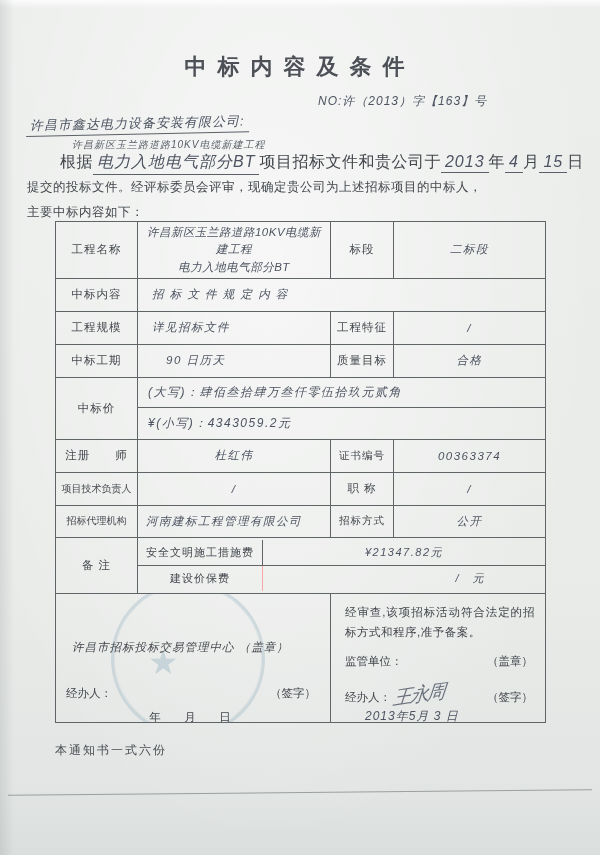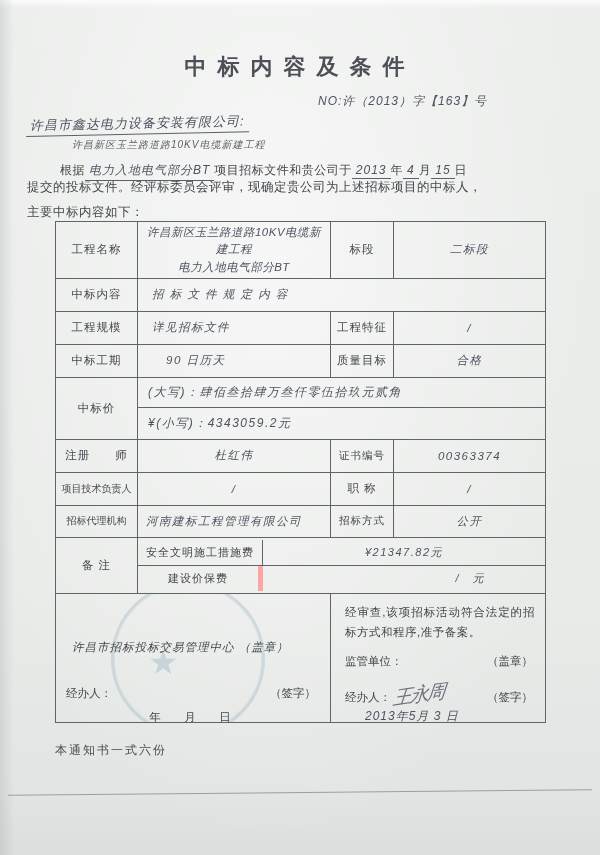--- a/index.html
+++ b/index.html
@@ -19,40 +19,40 @@
     background:#9aa09e;transform:rotate(-0.55deg);}
   .abs{position:absolute;}
   .title{left:0;top:52px;width:600px;text-align:center;
     font-size:22px;font-weight:bold;letter-spacing:11px;color:#4e5058;}
   .no-line{left:318px;top:93px;font-size:12px;color:#565b63;letter-spacing:1px;}
   .hand{font-style:italic;color:#4d5360;letter-spacing:1px;}
   .hand-big{font-size:13px;}
   .u{border-bottom:1px solid #5b6066;padding:0 4px 1px 4px;display:inline-block;}
   .addressee{left:26px;top:117px;font-size:13px;transform:rotate(-1.2deg);transform-origin:left;}
   .inserted{left:72px;top:138px;font-size:10px;color:#5a6068;}
-  .intro1{left:60px;top:152px;font-size:12px;letter-spacing:.5px;margin-top:10px;}
+  .intro1{left:60px;top:152px;font-size:16px;letter-spacing:.5px;}
   .intro2{left:27px;top:179px;font-size:12.5px;letter-spacing:.5px;}
   .intro3{left:27px;top:204px;font-size:12.5px;letter-spacing:.5px;}
   table.main{position:absolute;left:55px;top:221px;width:490px;
     border-collapse:collapse;table-layout:fixed;}
   table.main td{border:1px solid #5f6467;padding:2px 5px;font-size:11.5px;
     vertical-align:middle;overflow:hidden;}
   td.lbl{text-align:center;letter-spacing:1px;color:#45494e;background:transparent;}
   td.val{text-align:center;}
   .hand-cell{font-style:italic;color:#4d5360;font-size:12px;letter-spacing:1.5px;}
   .two-line{font-size:10.5px;line-height:1.5;letter-spacing:.5px;text-align:left;}
   .price-cell{padding:0!important;}
   .price-top{border-bottom:1px solid #5f6467;padding:6px 10px;text-align:left;}
   .price-bot{padding:7px 10px;text-align:left;}
   .remark-cell{padding:0!important;}
   .remark-grid{display:grid;grid-template-columns:125px 1fr;}
   .remark-grid > div{padding:5px 8px;font-size:11px;}
   .rg-l1{border-bottom:1px solid #5f6467;border-right:1px solid #5f6467;text-align:center;letter-spacing:1px;}
   .rg-v1{border-bottom:1px solid #5f6467;text-align:center;}
-  .rg-l2{border-right:5px solid #fca5a5;text-align:center;letter-spacing:1px;}
+  .rg-l2{border-right:1px solid #fca5a5;text-align:center;letter-spacing:1px;}
   .rg-v2{text-align:right;padding-right:60px!important;}
   td.bottom-cell{vertical-align:top;position:relative;height:128px;padding:0!important;}
   .bc-inner{position:relative;width:100%;height:100%;font-size:11.5px;}
   .seal{position:absolute;left:55px;top:-12px;width:148px;height:148px;border-radius:50%;
     border:3px solid rgba(135,170,185,.30);
     box-shadow:inset 0 0 0 1px rgba(135,170,185,.12);}
   .seal-star{position:absolute;left:92px;top:48px;font-size:34px;color:rgba(135,170,185,.35);}
   .l-name{position:absolute;left:16px;top:46px;letter-spacing:1px;font-style:italic;}
   .l-handler{position:absolute;left:10px;top:92px;}
   .l-sign{position:absolute;right:14px;top:92px;}

